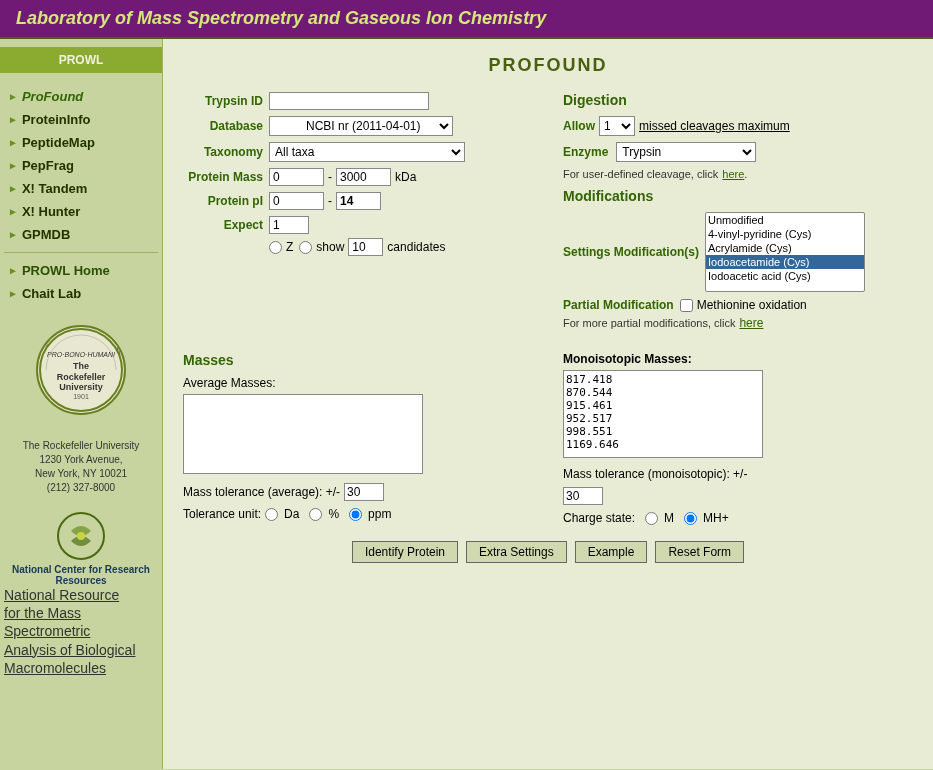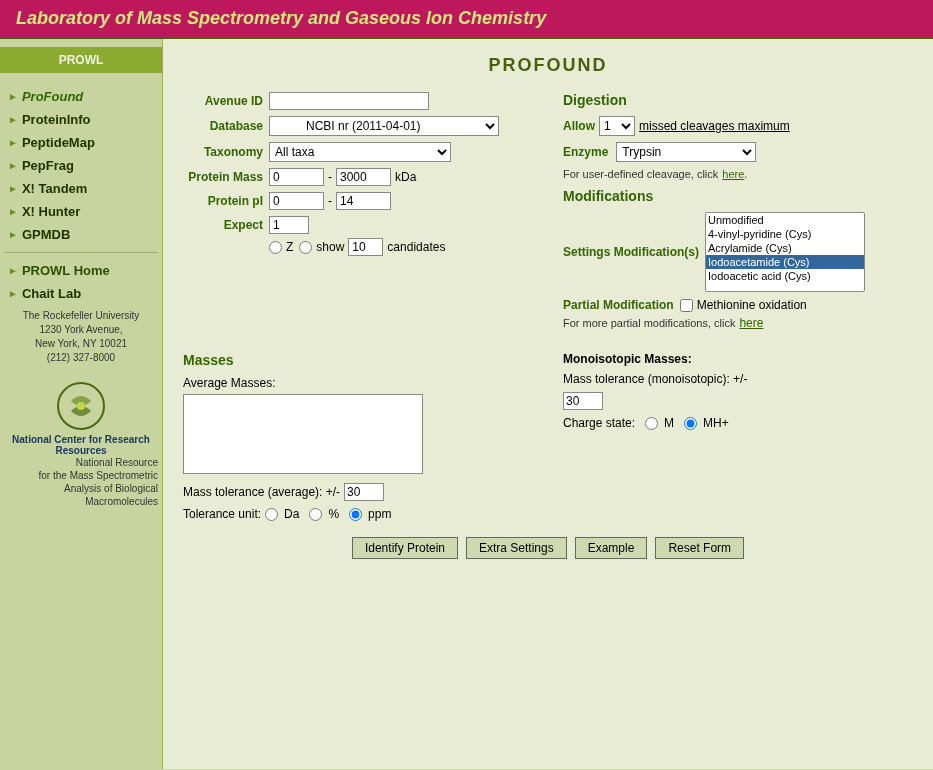--- a/index.html
+++ b/index.html
@@ -1,20 +1,20 @@
 <!DOCTYPE html>
 <html><head>
   <meta charset="utf-8">
   <style>
     * { box-sizing: border-box; margin: 0; padding: 0; }
     body { font-family: Arial, sans-serif; font-size: 12px; background: #c8d4a0; width: 933px; min-height: 770px; }
 
     
     #header {
-      background: #be185d;
+      background: #701a75;
       color: #d4e87a;
       font-size: 18px;
       font-weight: bold;
       font-style: italic;
       padding: 8px 16px;
       border-bottom: 2px solid #4a6010;
     }
 
     
     #layout { display: flex; min-height: 730px; }
@@ -81,21 +81,21 @@
       padding: 4px 6px;
       line-height: 1.4;
     }
 
     .ncr-logo {
       margin: 8px auto;
       text-align: center;
       padding: 4px;
     }
     .ncr-text { font-size: 10px; font-weight: bold; color: #1a3a60; text-align: center; }
-    .ncr-subtext { font-size: 10px; color: #333; text-align: right; line-height: 1.3; }
+    .ncr-subtext { font-size: 14px; color: #333; text-align: left; line-height: 1.3; text-decoration: underline; }
 
     
     #main {
       flex: 1;
       background: #e8ecd4;
       padding: 16px 20px;
     }
 
     .page-title {
       text-align: center;
@@ -305,20 +305,35 @@
 
     <div class="sidebar-item sidebar-prowl-home">
       <span class="arrow">►</span>
       <span>PROWL Home</span>
     </div>
     <div class="sidebar-item">
       <span class="arrow">►</span>
       <span class="sidebar-item-plain">Chait Lab</span>
     </div>
 
+    <div class="sidebar-logo">
+      <div class="logo-circle">
+        <svg width="86" height="86" viewBox="0 0 86 86">
+          <circle cx="43" cy="43" r="41" fill="#e8e8d0" stroke="#6a8020" stroke-width="2"></circle>
+          <text x="43" y="30" text-anchor="middle" font-size="7" fill="#333" font-style="italic">PRO·BONO·HUMANI</text>
+          <text x="43" y="42" text-anchor="middle" font-size="9" font-weight="bold" fill="#333">The</text>
+          <text x="43" y="53" text-anchor="middle" font-size="9" font-weight="bold" fill="#333">Rockefeller</text>
+          <text x="43" y="63" text-anchor="middle" font-size="9" font-weight="bold" fill="#333">University</text>
+          <text x="43" y="72" text-anchor="middle" font-size="7" fill="#555">1901</text>
+          <path d="M 8 43 A 35 35 0 0 1 78 43" fill="none" stroke="#888" stroke-width="1" opacity="0.4"></path>
+          <text x="8" y="20" font-size="6" fill="#333" transform="rotate(-60 8 20)">SCIENTIA</text>
+          <text x="78" y="20" font-size="6" fill="#333" transform="rotate(60 78 20)">GENERIS</text>
+        </svg>
+      </div>
+    </div>
 
     <div class="sidebar-address">
       <div>The Rockefeller University</div>
       <div>1230 York Avenue,</div>
       <div>New York, NY 10021</div>
       <div>(212) 327-8000</div>
     </div>
 
     <div class="ncr-logo">
       <svg width="50" height="50" viewBox="0 0 50 50">
@@ -336,51 +351,51 @@
   </div>
 
   <div id="main">
     <div class="page-title">PROFOUND</div>
 
     <div class="form-grid">
 
       <div class="form-left">
 
         <div class="form-row">
-          <span class="form-label">Avenue ID</span>
+          <span class="form-label">Trypsin ID</span>
           <input type="text" class="form-input" style="width: 160px;">
         </div>
 
         <div class="form-row">
           <span class="form-label">Database</span>
-          <select class="form-select" style="width:230px;padding-left:32px;">
+          <select class="form-select" style="width:184px;padding-left:32px;">
             <option>NCBI nr (2011-04-01)</option>
           </select>
         </div>
 
         <div class="form-row">
           <span class="form-label">Taxonomy</span>
-          <select class="form-select" style="width:182px;">
+          <select class="form-select" style="width:196px;">
             <option>All taxa</option>
           </select>
         </div>
 
         <div class="form-row">
           <span class="form-label">Protein Mass</span>
           <input type="text" class="form-input" style="width: 55px;" value="0">
           <span style="margin:0 4px;">-</span>
           <input type="text" class="form-input" style="width: 55px;" value="3000">
           <span style="margin-left:4px;">kDa</span>
         </div>
 
         <div class="form-row">
           <span class="form-label">Protein pI</span>
           <input type="text" class="form-input" style="width: 55px;" value="0">
           <span style="margin:0 4px;">-</span>
-          <input type="text" class="form-input" style="width: 55px;" value="14">
+          <input type="text" class="form-input" style="width: 45px; font-weight: bold;" value="14">
         </div>
 
         <div class="form-row expect-section">
           <span class="form-label">Expect</span>
           <input type="text" class="form-input" style="width: 40px;" value="1">
         </div>
 
         <div class="z-row">
           <span class="form-label"></span>
           <input type="radio" name="z_radio" style="">
@@ -465,20 +480,28 @@
           <span style="margin-left:2px;">Da</span>
           <input type="radio" name="tol_unit" style="margin-left: 6px;">
           <span style="margin-left:2px;">%</span>
           <input type="radio" name="tol_unit" checked="" style="margin-left: 6px;">
           <span style="margin-left:2px;">ppm</span>
         </div>
       </div>
 
       <div class="masses-right">
         <div style="margin-bottom:4px; font-weight:bold;">Monoisotopic Masses:</div>
+        <div style="position:relative; width:200px;">
+          <textarea class="monoisotopic-list" style="width: 200px; height: 88px; resize: none; font-family: monospace;">817.418
+870.544
+915.461
+952.517
+998.551
+1169.646</textarea>
+        </div>
 
         <div class="tolerance-row">
           <span>Mass tolerance (monoisotopic): +/-</span>
         </div>
         <div class="tolerance-row">
           <input type="text" class="tolerance-input" style="width: 40px;" value="30">
         </div>
 
         <div class="tolerance-row">
           <span>Charge state:</span>

